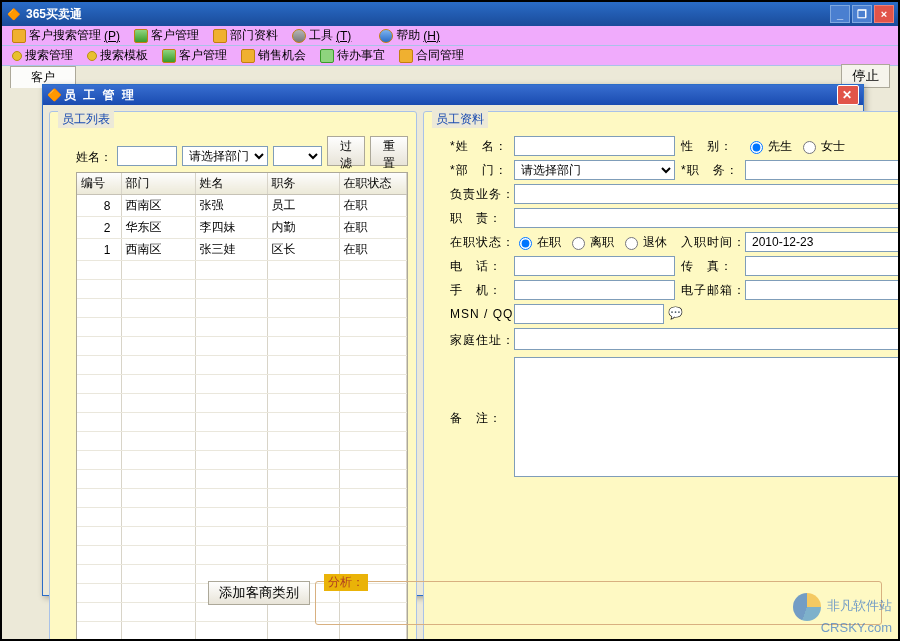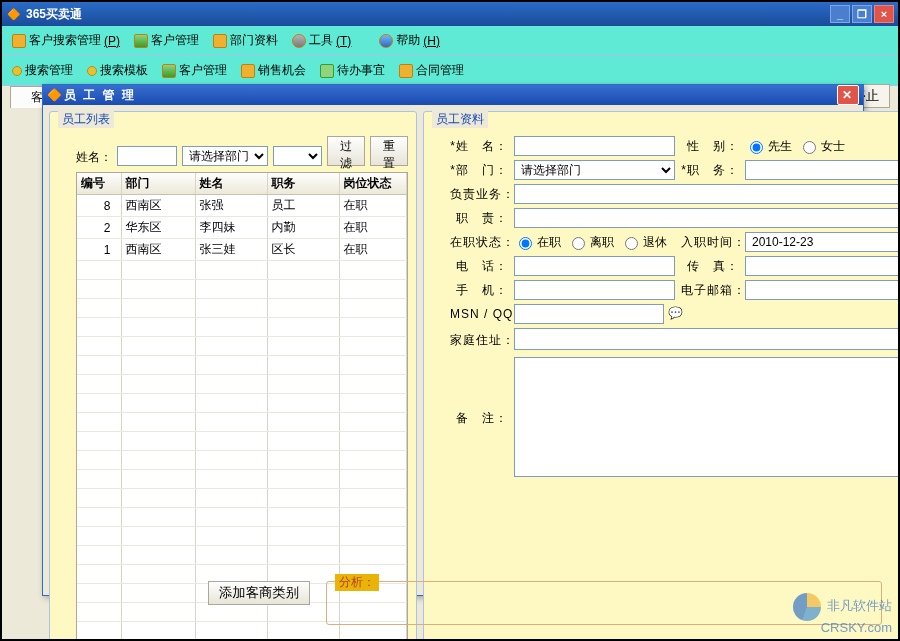--- a/index.html
+++ b/index.html
@@ -39,22 +39,22 @@
     background: #4a7fd0;
     border: 1px solid #7fa8e0;
     color: #fff;
     font-size: 11px;
     display: flex; align-items: center; justify-content: center;
     cursor: pointer;
   }
   .title-btn.close { background: #e15449; border-color: #f08077; }
   
   .menubar, .toolbar {
-    height: 30px;
-    background: #5eead4;
+    height: 20px;
+    background: #f0abfc;
     border-bottom: 1px solid #a9c2e8;
     display: flex;
     align-items: center;
     padding: 0 4px;
     gap: 2px;
   }
   .menu-item {
     padding: 2px 6px;
     cursor: pointer;
     display: inline-flex; align-items: center; gap: 3px;
@@ -175,31 +175,31 @@
     border-right: 1px solid #d8d4c8;
     border-bottom: 1px solid #eae7dc;
     padding: 2px 4px;
     text-align: left;
     height: 18px;
     font-size: 12px;
   }
   th {
     background: linear-gradient(#fdfdfd,#ece9d8);
     border-bottom: 1px solid #c6c2b6;
-    font-weight: bold;
+    font-weight: normal;
   }
   td:first-child { text-align: right; padding-right: 10px; }
   
   .form-grid {
     display: grid;
     grid-template-columns: 58px 1fr 58px 1fr;
     gap: 4px 6px;
     align-items: center;
   }
-  .form-grid .label { text-align: right; white-space: nowrap; letter-spacing: 1px;}
+  .form-grid .label { white-space: nowrap; letter-spacing: 1px;}
   .form-grid .full { grid-column: 2 / 5; }
   .radio-set { display: inline-flex; gap: 6px; align-items: center; }
   .radio-set label { display: inline-flex; align-items: center; gap: 2px; }
   textarea { height: auto; resize: none; width: 100%; }
   .notes-area { grid-column: 2 / 5; }
   .notes-area textarea { height: 120px; width: 100%; }
   .addr-row textarea { height: 22px; }
   .email-icn {
     width: 18px; height: 18px; display:inline-flex; align-items:center; justify-content:center;
     border:1px solid #7f9db9; background:#f6f4ec; font-size:10px; cursor:pointer;
@@ -207,21 +207,21 @@
   .msn-icn { width:16px; height:16px; display:inline-block; color:#4a9b3a; }
 
   
   .main-bottom {
     position: absolute;
     left: 8px; right: 16px;
     bottom: 10px;
     height: 48px;
     display: flex;
     align-items: flex-start;
-    gap: 16px;
+    gap: 5px;
   }
   .add-cat-btn {
     margin-left: 198px;
     border: 1px solid #aca899;
     background: linear-gradient(#fefefe,#e8e4d8);
     padding: 2px 10px;
     cursor: pointer;
   }
   .analysis-box {
     flex: 1; border: 1px solid #d8b080;
@@ -350,21 +350,21 @@
               <col style="width:72px">
               <col style="width:72px">
               <col>
             </colgroup>
           <thead>
               <tr>
             <th>编号</th>
             <th>部门</th>
             <th>姓名</th>
             <th>职务</th>
-            <th>岗位状态</th>
+            <th>在职状态</th>
           </tr>
             </thead>
           <tbody id="emp-tbody">
               <tr>
                 <td>8</td>
                 <td>西南区</td>
                 <td>张强</td>
                 <td>员工</td>
                 <td>在职</td>
               </tr>

